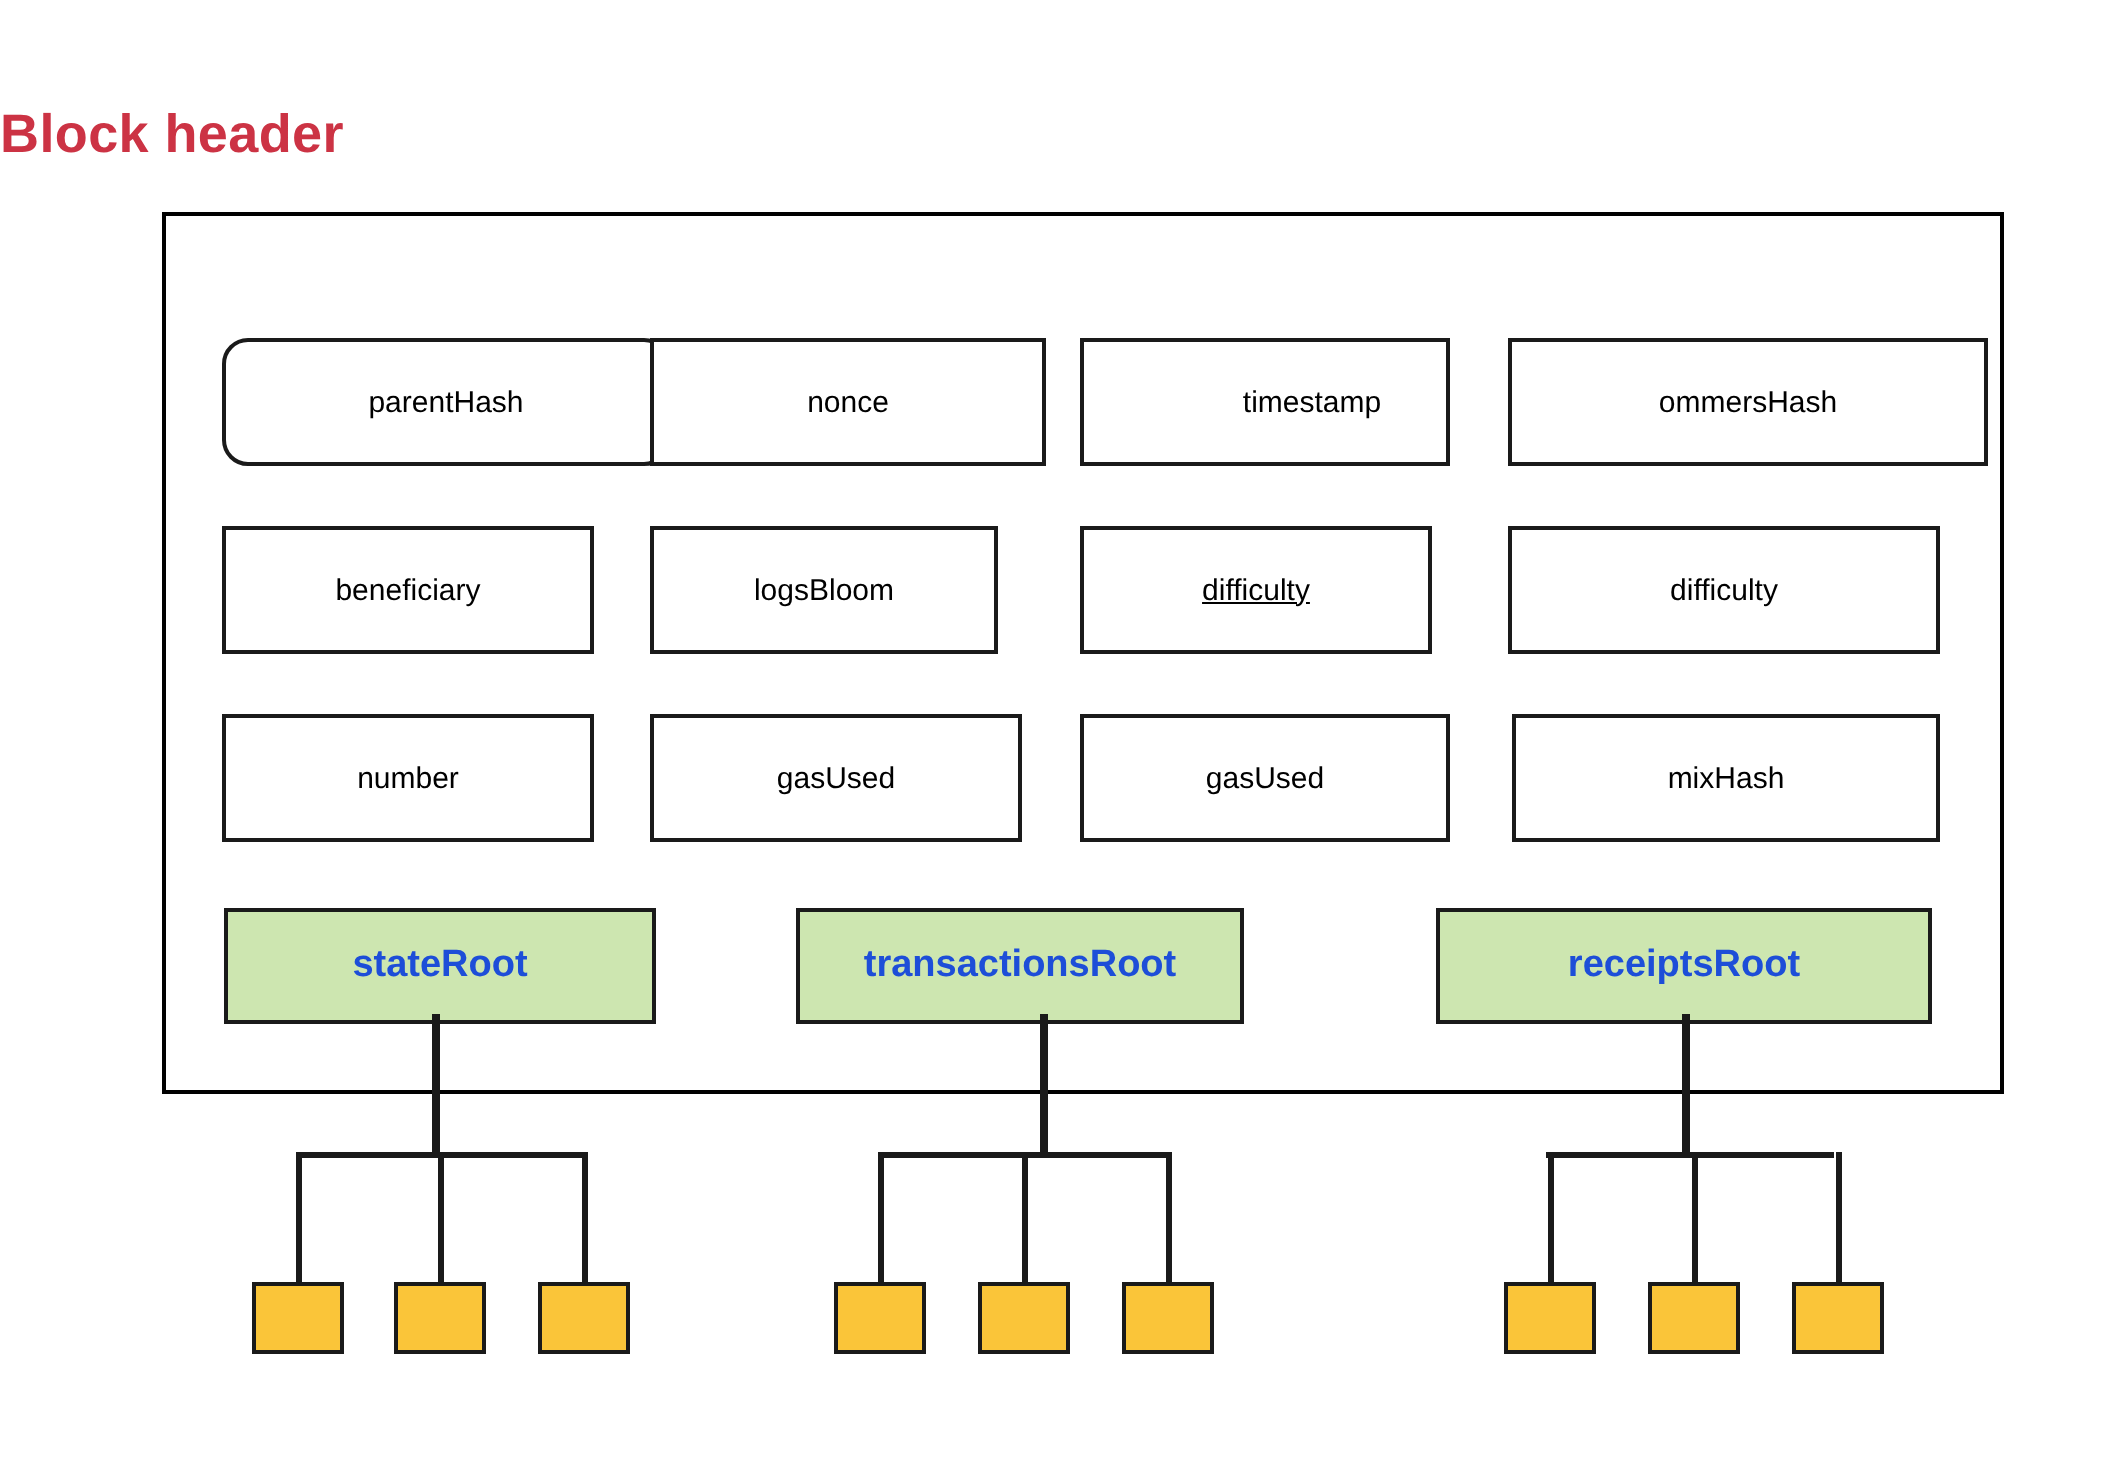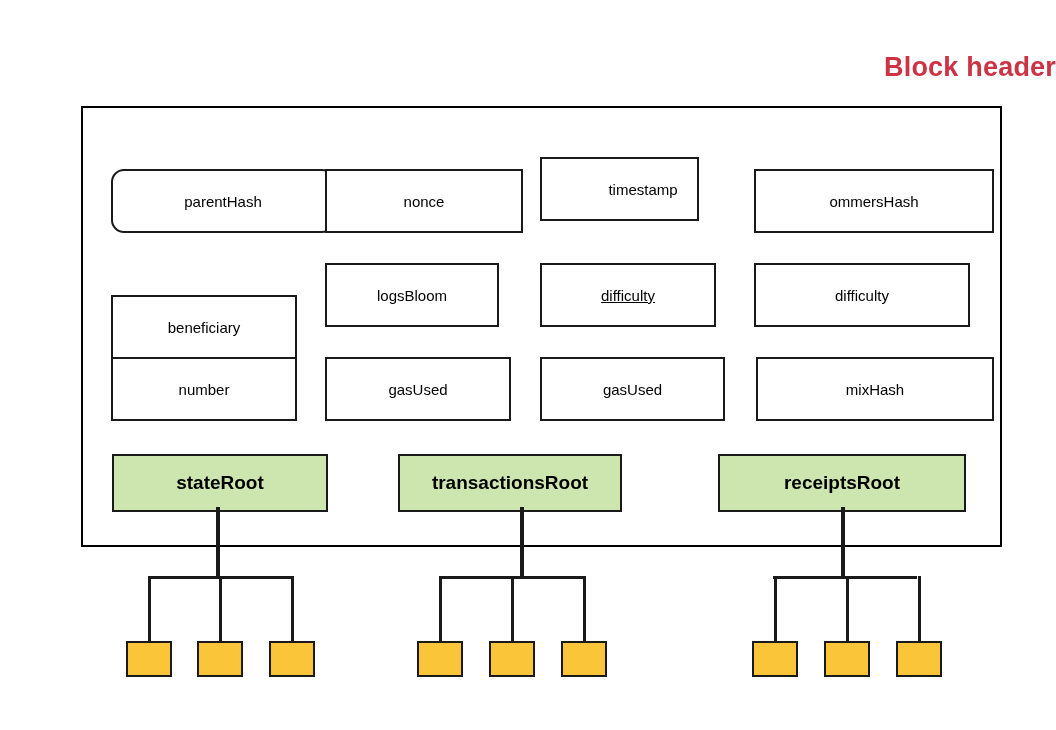--- a/index.html
+++ b/index.html
@@ -20,21 +20,21 @@
     width: 1056px;
     height: 730px;
   }
 
   
   .title {
     position: absolute;
     left: 0;
     top: 52px;
     width: 1056px;
-    text-align: right;
+    text-align: left;
     font-size: 27px;
     font-weight: bold;
     color: #cc3344;
     letter-spacing: 0.2px;
   }
 
   
   .header-container {
     position: absolute;
     left: 81px;
@@ -62,21 +62,21 @@
   .root-box {
     position: absolute;
     box-sizing: border-box;
     border: 2px solid #1a1a1a;
     background: #cde6b0;
     display: flex;
     align-items: center;
     justify-content: center;
     font-size: 19px;
     font-weight: bold;
-    color: #000000;
+    color: #1d4ed8;
     height: 58px;
   }
 
   
   .stem {
     position: absolute;
     width: 4px;
     background: #1a1a1a;
   }
   .hbar {
@@ -107,48 +107,48 @@
 
   <div class="header-container"></div>
 
   <div id="fields-layer">
       <div class="field-box" style="left: 111px; top: 169px; width: 224px; border-radius: 13px;">
         <span>parentHash</span>
       </div>
       <div class="field-box" style="left: 325px; top: 169px; width: 198px;">
         <span>nonce</span>
       </div>
-      <div class="field-box" style="left: 540px; top: 157px; width: 159px; padding-left: 47px;">
+      <div class="field-box" style="left: 540px; top: 169px; width: 185px; padding-left: 47px;">
         <span>timestamp</span>
       </div>
       <div class="field-box" style="left: 754px; top: 169px; width: 240px;">
         <span>ommersHash</span>
       </div>
-      <div class="field-box" style="left: 111px; top: 263px; width: 186px; margin-top: 32px;">
+      <div class="field-box" style="left: 111px; top: 263px; width: 186px;">
         <span>beneficiary</span>
       </div>
       <div class="field-box" style="left: 325px; top: 263px; width: 174px;">
         <span>logsBloom</span>
       </div>
       <div class="field-box" style="left: 540px; top: 263px; width: 176px; text-decoration: underline;">
         <span>difficulty</span>
       </div>
       <div class="field-box" style="left: 754px; top: 263px; width: 216px;">
         <span>difficulty</span>
       </div>
       <div class="field-box" style="left: 111px; top: 357px; width: 186px;">
         <span>number</span>
       </div>
       <div class="field-box" style="left: 325px; top: 357px; width: 186px;">
         <span>gasUsed</span>
       </div>
       <div class="field-box" style="left: 540px; top: 357px; width: 185px;">
         <span>gasUsed</span>
       </div>
-      <div class="field-box" style="left: 756px; top: 357px; width: 238px; align-items: center;">
+      <div class="field-box" style="left: 756px; top: 357px; width: 214px; align-items: center;">
         <span>mixHash</span>
       </div>
     </div>
   <div id="roots-layer">
       <div class="root-box" style="left: 112px; top: 454px; width: 216px;">
         <span>stateRoot</span>
       </div>
       <div class="root-box" style="left: 398px; top: 454px; width: 224px;">
         <span>transactionsRoot</span>
       </div>

